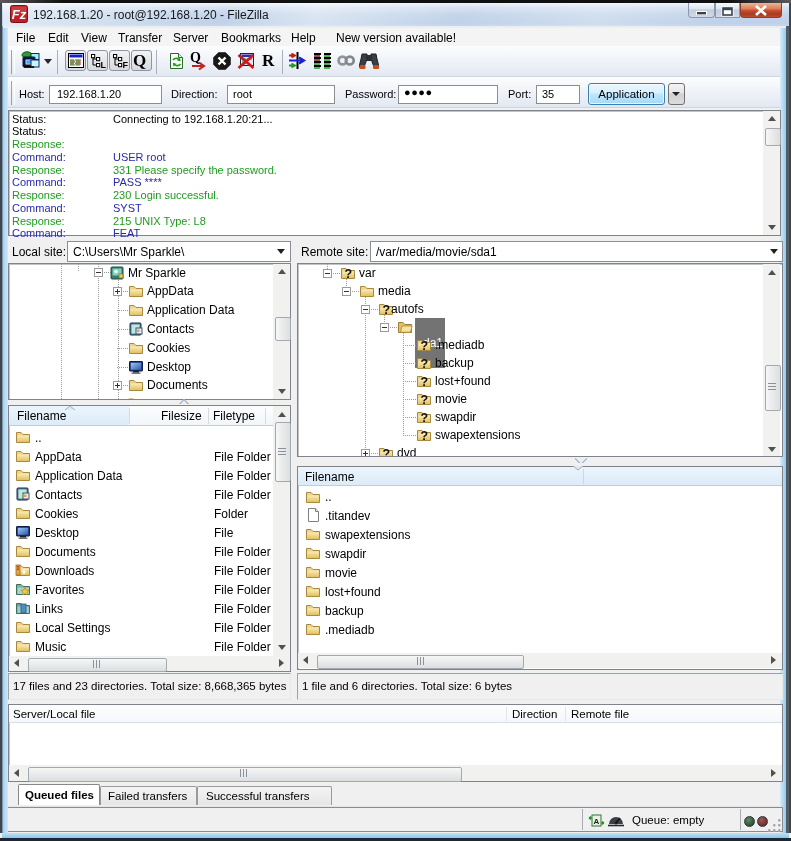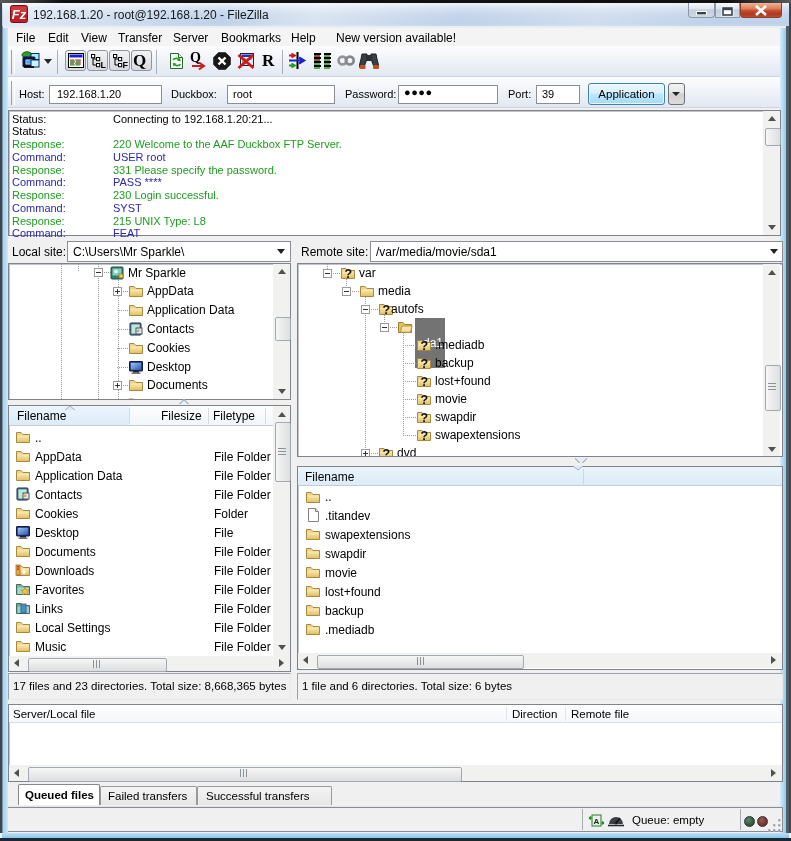--- a/index.html
+++ b/index.html
@@ -218,37 +218,37 @@
  <path d="M12 2 h5 l1 5 l2 8 h-5 l-3 -8 Z" fill="#3a3f46" stroke="#1c2025"></path>
  <rect x="8" y="3" width="4" height="6" fill="#2c3036"></rect>
  <rect x="0.5" y="13" width="6" height="4" rx="1" fill="#c05020"></rect>
  <rect x="14" y="13" width="6" height="4" rx="1" fill="#c05020"></rect>
 </svg>
 <div class="a" style="left:8px;top:77px;width:772px;height:31px;background:linear-gradient(to bottom,#fcfdfe,#eef1f7 55%,#e2e8f2);border-bottom:1px solid #cfd5de;box-sizing:border-box"></div>
 <div class="a" style="left:11px;top:81px;width:2px;height:24px;border-left:1px solid #9aa2af;border-right:1px solid #fff"></div>
 <div class="a tl" style="left:19px;top:88px;font-size:11px">Host:</div>
 <div class="a" style="left:49px;top:85px;width:113px;height:19px;background:#fff;border:1px solid #8a8e94;box-sizing:border-box"></div>
 <div class="a tl" style="left:57px;top:88px;font-size:11px">192.168.1.20</div>
-<div class="a tl" style="left:171px;top:88px;font-size:11px">Duckbox:</div>
+<div class="a tl" style="left:171px;top:88px;font-size:11px">Direction:</div>
 <div class="a" style="left:227px;top:85px;width:108px;height:19px;background:#fff;border:1px solid #8a8e94;box-sizing:border-box"></div>
 <div class="a tl" style="left:233px;top:88px;font-size:11px">root</div>
 <div class="a tl" style="left:345px;top:88px;font-size:11px">Password:</div>
 <div class="a" style="left:398px;top:85px;width:100px;height:19px;background:#fff;border:1px solid #8a8e94;box-sizing:border-box"></div>
 <div class="a tl" style="left:404px;top:86px;font-size:11px;letter-spacing:0.5px">●●●●</div>
 <div class="a tl" style="left:508px;top:88px;font-size:11px">Port:</div>
 <div class="a" style="left:536px;top:85px;width:44px;height:19px;background:#fff;border:1px solid #8a8e94;box-sizing:border-box"></div>
-<div class="a tl" style="left:542px;top:88px;font-size:11px">39</div>
+<div class="a tl" style="left:542px;top:88px;font-size:11px">35</div>
 <div class="a" style="left:588px;top:83px;width:77px;height:22px;background:linear-gradient(to bottom,#eaf6fd,#d9f0fc 45%,#bee6fd 50%,#a7d9f5);border:1px solid #3c7fb1;border-radius:3px;box-sizing:border-box;box-shadow:inset 0 0 0 1px rgba(244,252,255,0.8)"></div>
 <div class="a tl" style="left:588px;top:88px;width:77px;text-align:center;font-size:11.5px">Application</div>
 <div class="a" style="left:668px;top:83px;width:17px;height:22px;background:linear-gradient(to bottom,#f4f4f4,#e5e5e5 45%,#d0d0d0 50%,#dcdcdc);border:1px solid #707070;border-radius:3px;box-sizing:border-box"></div>
 <div class="a" style="left:672px;top:92px;width:0;height:0;border-left:4px solid transparent;border-right:4px solid transparent;border-top:4px solid #222"></div>
 <div class="a sunk" style="left:8px;top:110px;width:773px;height:126px;box-sizing:border-box"></div>
 <div class="a tl" style="left:12px;top:112.5px;width:740px;height:12.7px;overflow:hidden;color:#000000;font-size:11px"><span>Status:</span><span style="position:absolute;left:101px">Connecting to 192.168.1.20:21...</span></div>
 <div class="a tl" style="left:12px;top:125.2px;width:740px;height:12.7px;overflow:hidden;color:#000000;font-size:11px"><span>Status:</span></div>
-<div class="a tl" style="left:12px;top:138.0px;width:740px;height:12.7px;overflow:hidden;color:#1e9c1e;font-size:11px"><span>Response:</span><span style="position:absolute;left:101px">220 Welcome to the AAF Duckbox FTP Server.</span></div>
+<div class="a tl" style="left:12px;top:138.0px;width:740px;height:12.7px;overflow:hidden;color:#1e9c1e;font-size:11px"><span>Response:</span></div>
 <div class="a tl" style="left:12px;top:150.8px;width:740px;height:12.7px;overflow:hidden;color:#2929ad;font-size:11px"><span>Command:</span><span style="position:absolute;left:101px">USER root</span></div>
 <div class="a tl" style="left:12px;top:163.5px;width:740px;height:12.7px;overflow:hidden;color:#1e9c1e;font-size:11px"><span>Response:</span><span style="position:absolute;left:101px">331 Please specify the password.</span></div>
 <div class="a tl" style="left:12px;top:176.2px;width:740px;height:12.7px;overflow:hidden;color:#2929ad;font-size:11px"><span>Command:</span><span style="position:absolute;left:101px">PASS ****</span></div>
 <div class="a tl" style="left:12px;top:189.0px;width:740px;height:12.7px;overflow:hidden;color:#1e9c1e;font-size:11px"><span>Response:</span><span style="position:absolute;left:101px">230 Login successful.</span></div>
 <div class="a tl" style="left:12px;top:201.8px;width:740px;height:12.7px;overflow:hidden;color:#2929ad;font-size:11px"><span>Command:</span><span style="position:absolute;left:101px">SYST</span></div>
 <div class="a tl" style="left:12px;top:214.5px;width:740px;height:12.7px;overflow:hidden;color:#1e9c1e;font-size:11px"><span>Response:</span><span style="position:absolute;left:101px">215 UNIX Type: L8</span></div>
 <div class="a tl" style="left:12px;top:227.2px;width:740px;height:12.7px;overflow:hidden;color:#2929ad;font-size:11px"><span>Command:</span><span style="position:absolute;left:101px">FEAT</span></div>
 <div class="a sbtrack" style="left:763px;top:111px;width:17px;height:124px"></div>
 <div class="a arr" style="left:768px;top:116px;border-left:4px solid transparent;border-right:4px solid transparent;border-bottom:5px solid #505050"></div>
 <div class="a thumbv" style="left:764.5px;top:128px;width:14px;height:16px"></div>

